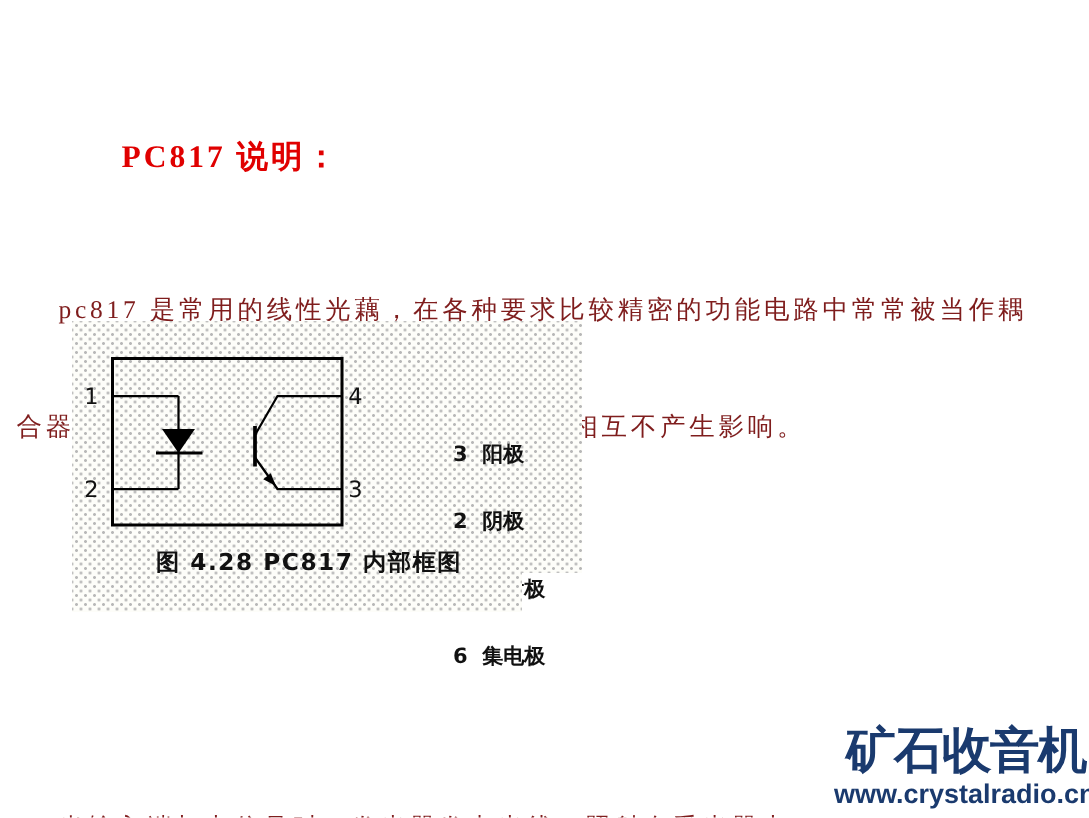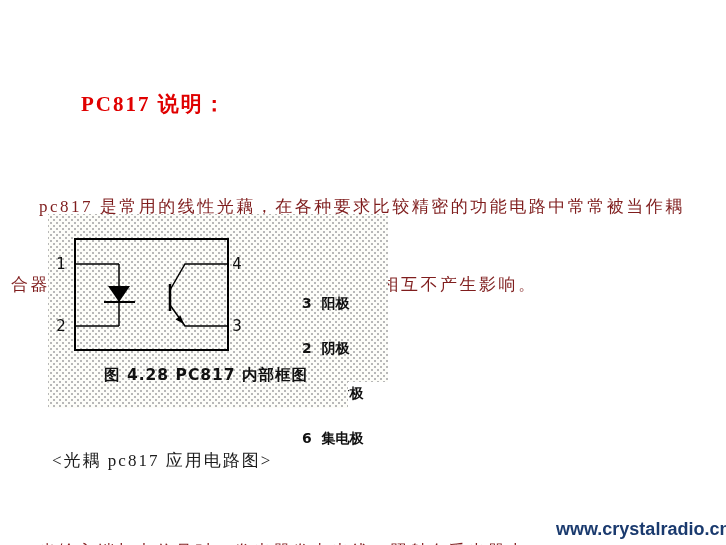--- a/index.html
+++ b/index.html
@@ -146,22 +146,22 @@
     <div class="legend">
       <div>3  阳极</div>
       <div>2  阴极</div>
       <div>3  发射极</div>
       <div>6  集电极</div>
     </div>
     <div class="fig-caption">图 4.28 PC817 内部框图</div>
   </div>
   <div class="fig-bg" id="figure-tab"></div>
 
-  <div class="app-line">&lt;光耦 pc817 应用电路图&gt;</div>
 
   <div class="para" id="para2">
     <div class="line indent">当输入端加电信号时，发光器发出光线，照射在受光器上，</div>
     
   </div>
 
+  <div class="watermark-logo">矿石收音机</div>
   <div class="watermark-url">www.crystalradio.cn</div>
 
 </div>
 
 </body></html>

